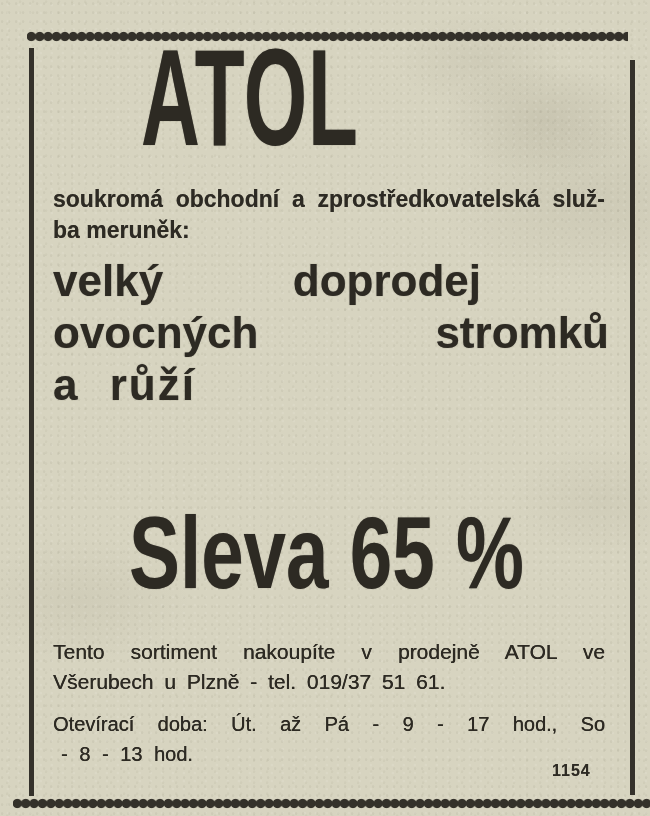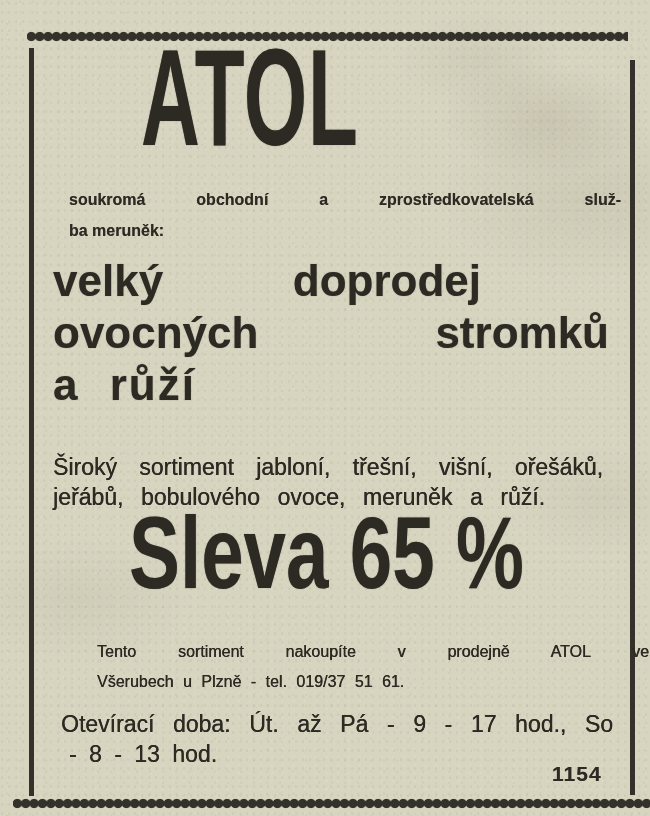--- a/index.html
+++ b/index.html
@@ -51,22 +51,22 @@
   
   .block{position:absolute;white-space:nowrap;}
   .title{
     left:141px;top:28px;
     font-size:106px;line-height:106px;font-weight:700;
     letter-spacing:1px;
     transform:scale(0.77,1.30);transform-origin:left top;
     text-shadow:0 0 1px rgba(45,42,35,.55);
   }
   .intro{
-    left:69px;top:184px;width:552px;
-    font-size:16px;line-height:31px;font-weight:700;
+    left:53px;top:184px;width:552px;
+    font-size:23px;line-height:31px;font-weight:700;
     text-shadow:0 0 .6px rgba(45,42,35,.6);
   }
   .jline{display:block;text-align:justify;text-align-last:justify;white-space:normal;}
   .nline{display:block;}
   .headline{
     left:53px;top:255px;
     font-size:44px;line-height:52px;font-weight:700;
     text-shadow:0 0 1px rgba(45,42,35,.5);
   }
   .headline .l1{display:block;width:428px;text-align:justify;text-align-last:justify;white-space:normal;}
@@ -80,35 +80,33 @@
   .assortment .l1{width:550px;}
   .assortment .l2{width:492px;}
   .discount{
     left:129px;top:502px;
     font-size:92px;line-height:92px;font-weight:700;
     transform:scale(0.83,1.10);transform-origin:left top;
     text-shadow:0 0 1px rgba(45,42,35,.5);
   }
   .purchase{
     left:53px;top:637px;width:552px;
-    font-size:16px;line-height:30px;font-weight:400;
+    font-size:21px;line-height:30px;font-weight:400;
     text-shadow:.3px 0 0 currentColor;
-    margin-left:44px;
   }
   .purchase .l2{word-spacing:5px;}
   .hours{
     left:53px;top:709px;width:552px;
-    font-size:23px;line-height:30px;font-weight:400;
+    font-size:20px;line-height:30px;font-weight:400;
     text-shadow:.3px 0 0 currentColor;
-    margin-left:8px;
   }
   .hours .l2{word-spacing:6px;padding-left:8px;}
   .ad-number{
     left:552px;top:762px;
-    font-size:21px;font-weight:700;letter-spacing:1px;
+    font-size:16px;font-weight:700;letter-spacing:1px;
     text-shadow:0 0 .6px rgba(45,42,35,.6);
   }
 </style>
 </head>
 <body>
 
 <div class="texture"></div>
 
 <div class="ad">
 
@@ -123,24 +121,20 @@
     <span class="jline">soukromá obchodní a zprostředkovatelská služ-</span>
     <span class="nline">ba meruněk:</span>
   </p>
 
   <h2 class="block headline">
     <span class="l1">velký doprodej</span>
     <span class="l2">ovocných stromků</span>
     <span class="l3">a růží</span>
   </h2>
 
-  <p class="block assortment">
-    <span class="jline l1">Široký sortiment jabloní, třešní, višní, ořešáků,</span>
-    <span class="jline l2">jeřábů, bobulového ovoce, meruněk a růží.</span>
-  </p>
 
   <h2 class="block discount">Sleva 65 %</h2>
 
   <p class="block purchase">
     <span class="jline">Tento sortiment nakoupíte v prodejně ATOL ve</span>
     <span class="nline l2">Všerubech u Plzně - tel. 019/37 51 61.</span>
   </p>
 
   <p class="block hours">
     <span class="jline">Otevírací doba: Út. až Pá - 9 - 17 hod., So</span>

